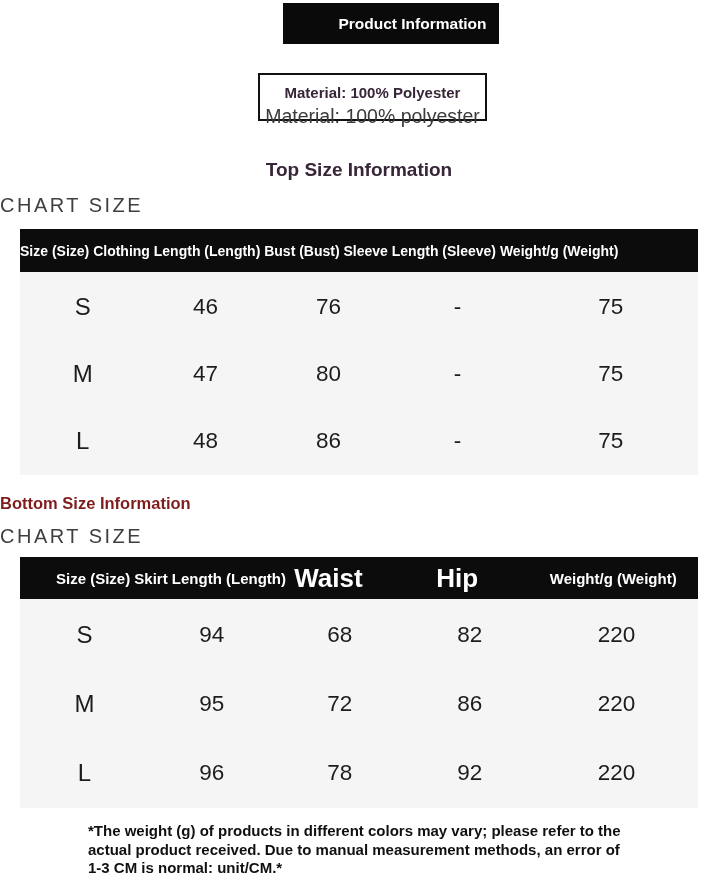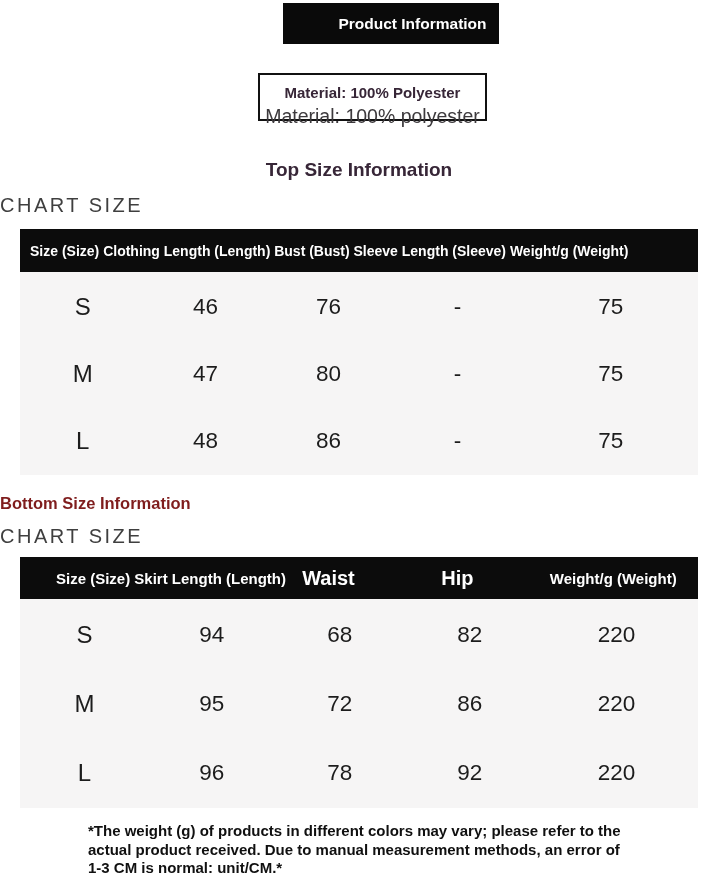--- a/index.html
+++ b/index.html
@@ -87,36 +87,35 @@
     background: #0c0c0c;
     color: #ffffff;
     height: 43px;
     display: flex;
     align-items: center;
   }
   .table-header.one-line span {
     font-size: 14px;
     font-weight: 700;
     white-space: nowrap;
-    padding-left: 10px;
   }
   .table-header.h2grid {
     display: grid;
     grid-template-columns: 37% 17% 21% 25%;
     height: 42px;
     align-items: center;
   }
   .h-left {
     font-size: 15px;
     font-weight: 700;
     padding-left: 36px;
     white-space: nowrap;
   }
   .h-big {
-    font-size: 20px;
+    font-size: 26px;
     font-weight: 700;
     text-align: center;
   }
   .h-small {
     font-size: 15px;
     font-weight: 700;
     text-align: center;
     white-space: nowrap;
   }
 

